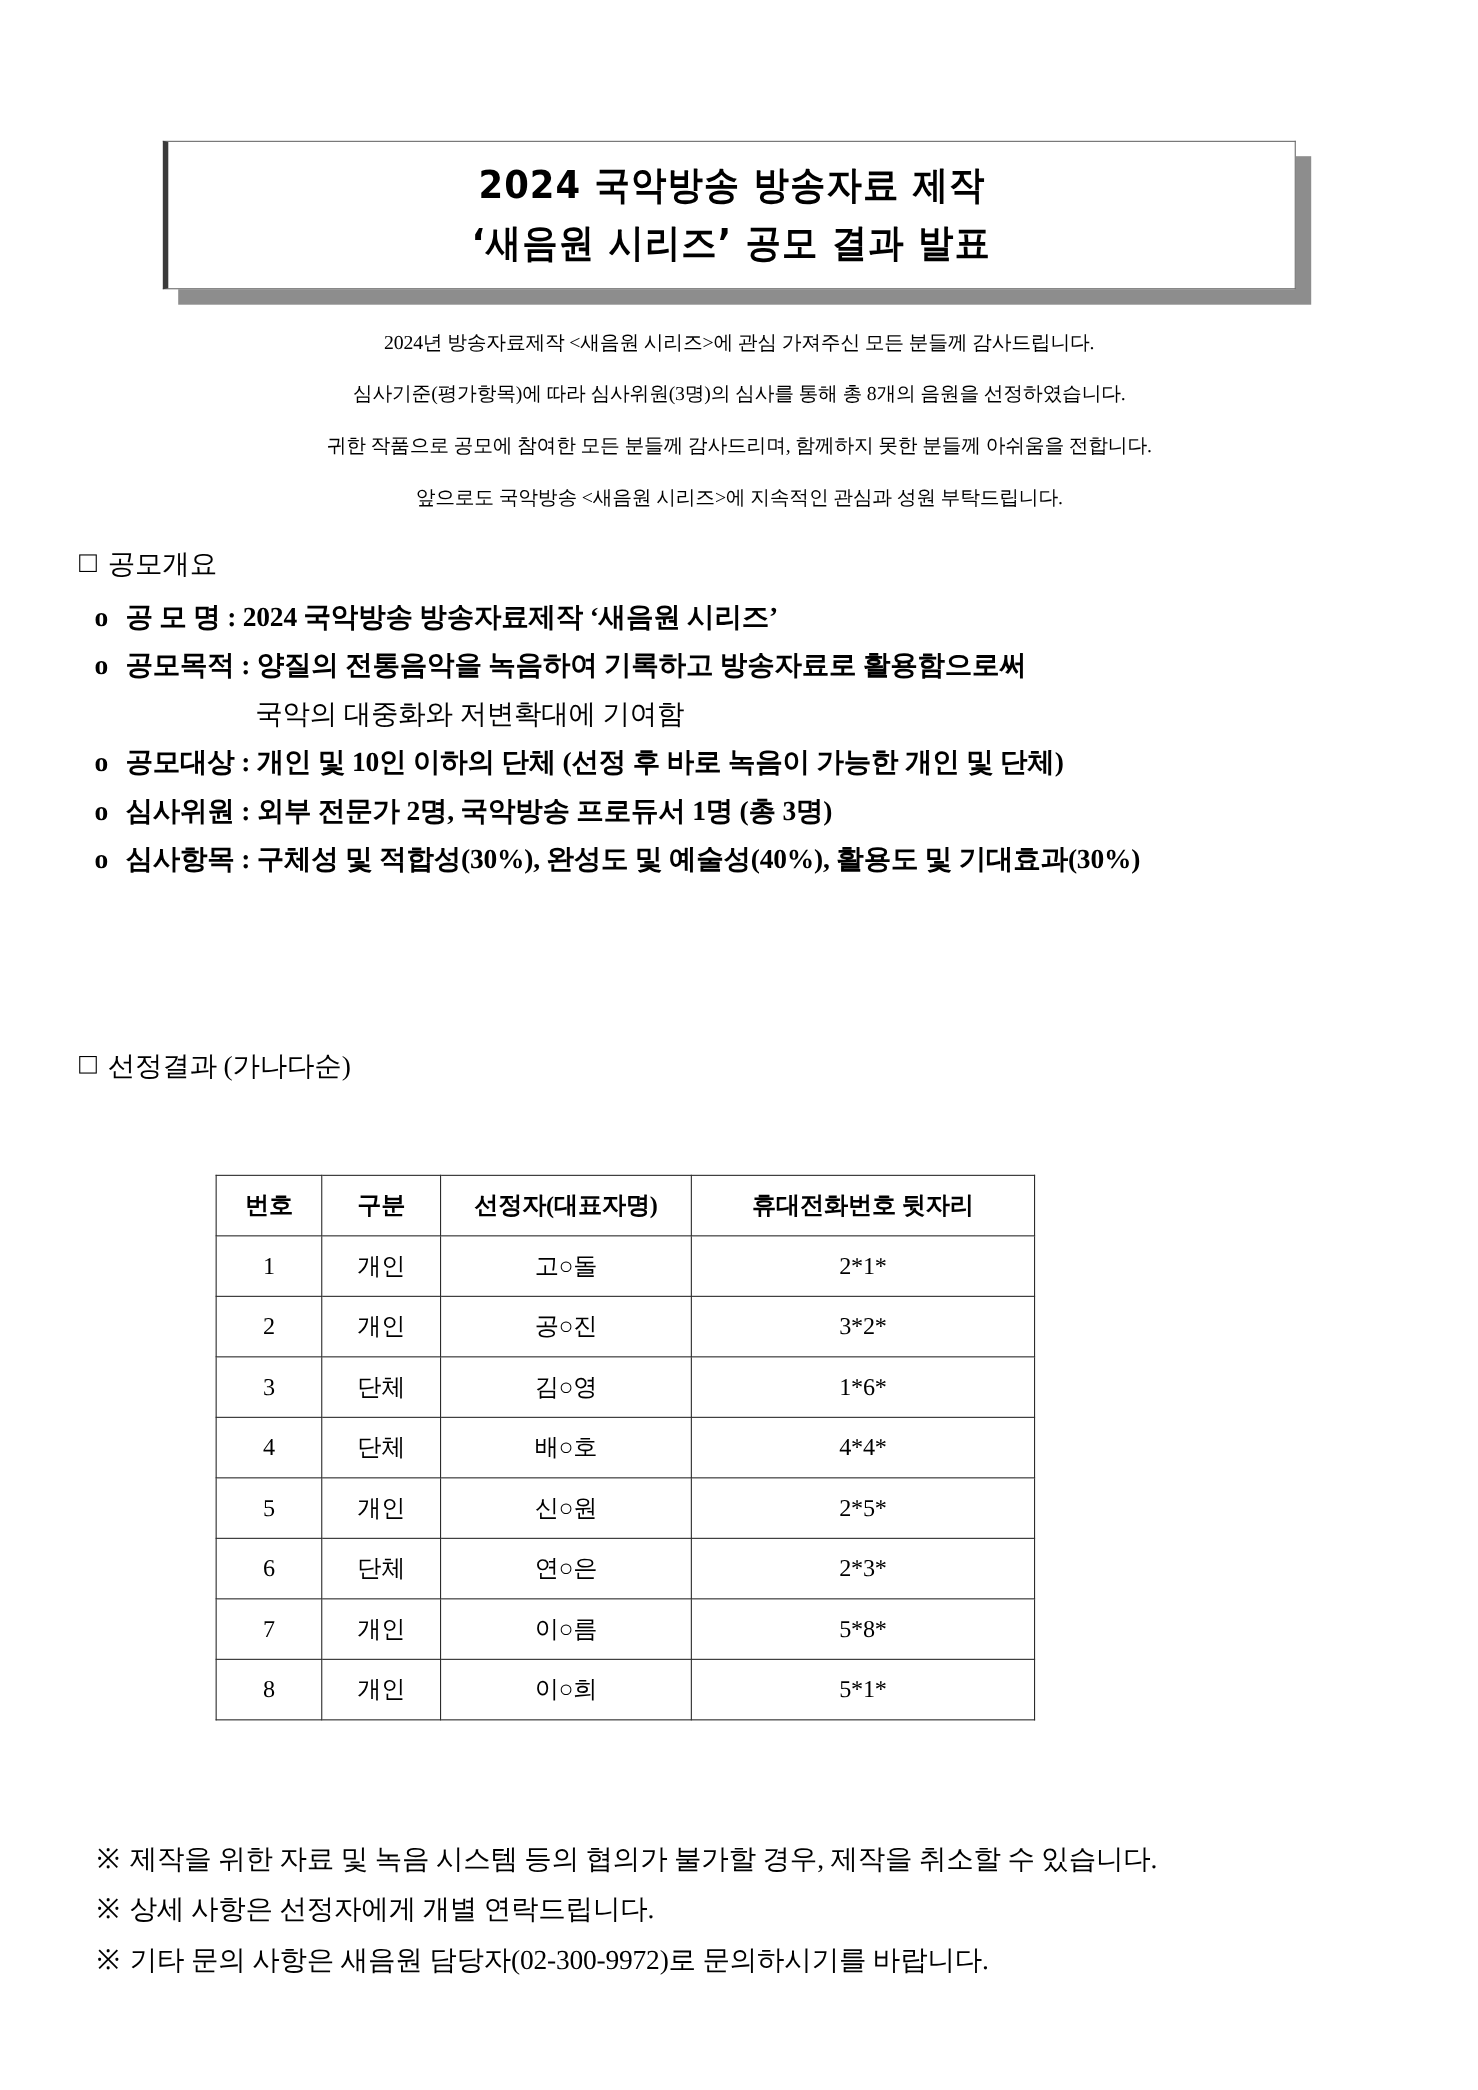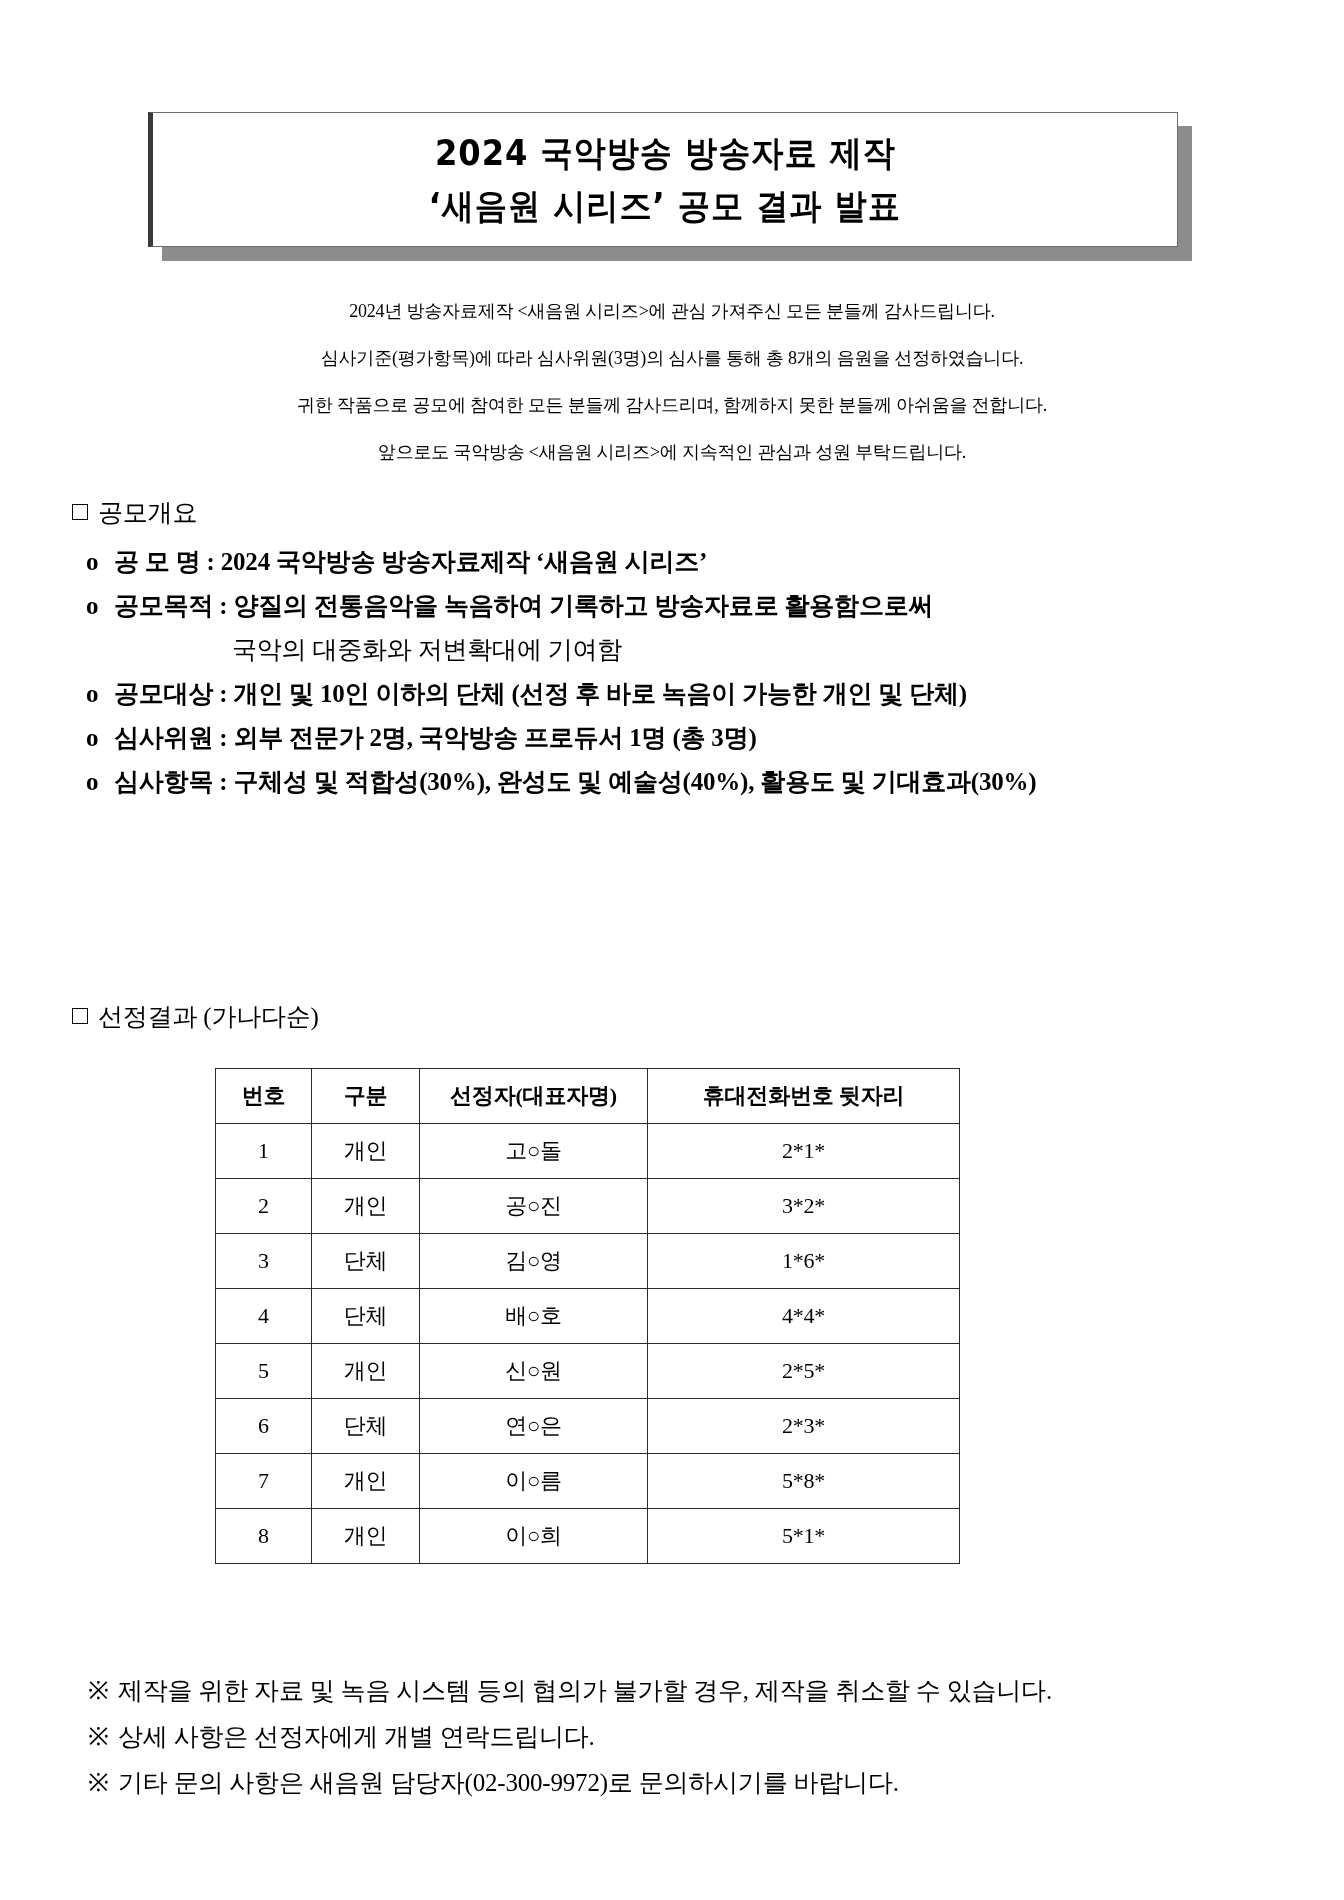--- a/index.html
+++ b/index.html
@@ -20,21 +20,21 @@
     position: relative;
     width: 1344px;
     height: 1900px;
     box-sizing: border-box;
   }
 
   
   .title-wrap {
     position: absolute;
     left: 148px;
-    top: 112px;
+    top: 128px;
     width: 1030px;
     height: 135px;
   }
   .title-shadow {
     position: absolute;
     left: 14px;
     top: 14px;
     width: 1030px;
     height: 135px;
     background: #8d8d8d;
@@ -127,21 +127,20 @@
   .table-wrap {
     position: absolute;
     left: 196px;
     top: 1068px;
     width: 744px;
   }
   table.result {
     border-collapse: collapse;
     width: 744px;
     table-layout: fixed;
-    margin-left: 19px;
   }
   table.result th,
   table.result td {
     border: 1px solid #2c2c2c;
     text-align: center;
     font-size: 22px;
     height: 54px;
     padding: 0;
     font-weight: normal;
     letter-spacing: -0.2px;
@@ -209,21 +208,21 @@
       <span class="bullet-mark">o</span><span>공모대상 : 개인 및 10인 이하의 단체 (선정 후 바로 녹음이 가능한 개인 및 단체)</span>
     </div>
     <div class="bullet-row">
       <span class="bullet-mark">o</span><span>심사위원 : 외부 전문가 2명, 국악방송 프로듀서 1명 (총 3명)</span>
     </div>
     <div class="bullet-row">
       <span class="bullet-mark">o</span><span>심사항목 : 구체성 및 적합성(30%), 완성도 및 예술성(40%), 활용도 및 기대효과(30%)</span>
     </div>
   </div>
 
-  <div class="section-heading" style="left:72px; top:1000px;">
+  <div class="section-heading" style="left:72px; top:952px;">
     <span class="sq"></span><span>선정결과 (가나다순)</span>
   </div>
 
   <div class="table-wrap">
     <table class="result">
       <colgroup>
         <col class="c-no">
           <col class="c-type">
           <col class="c-name">
           <col class="c-phone">

